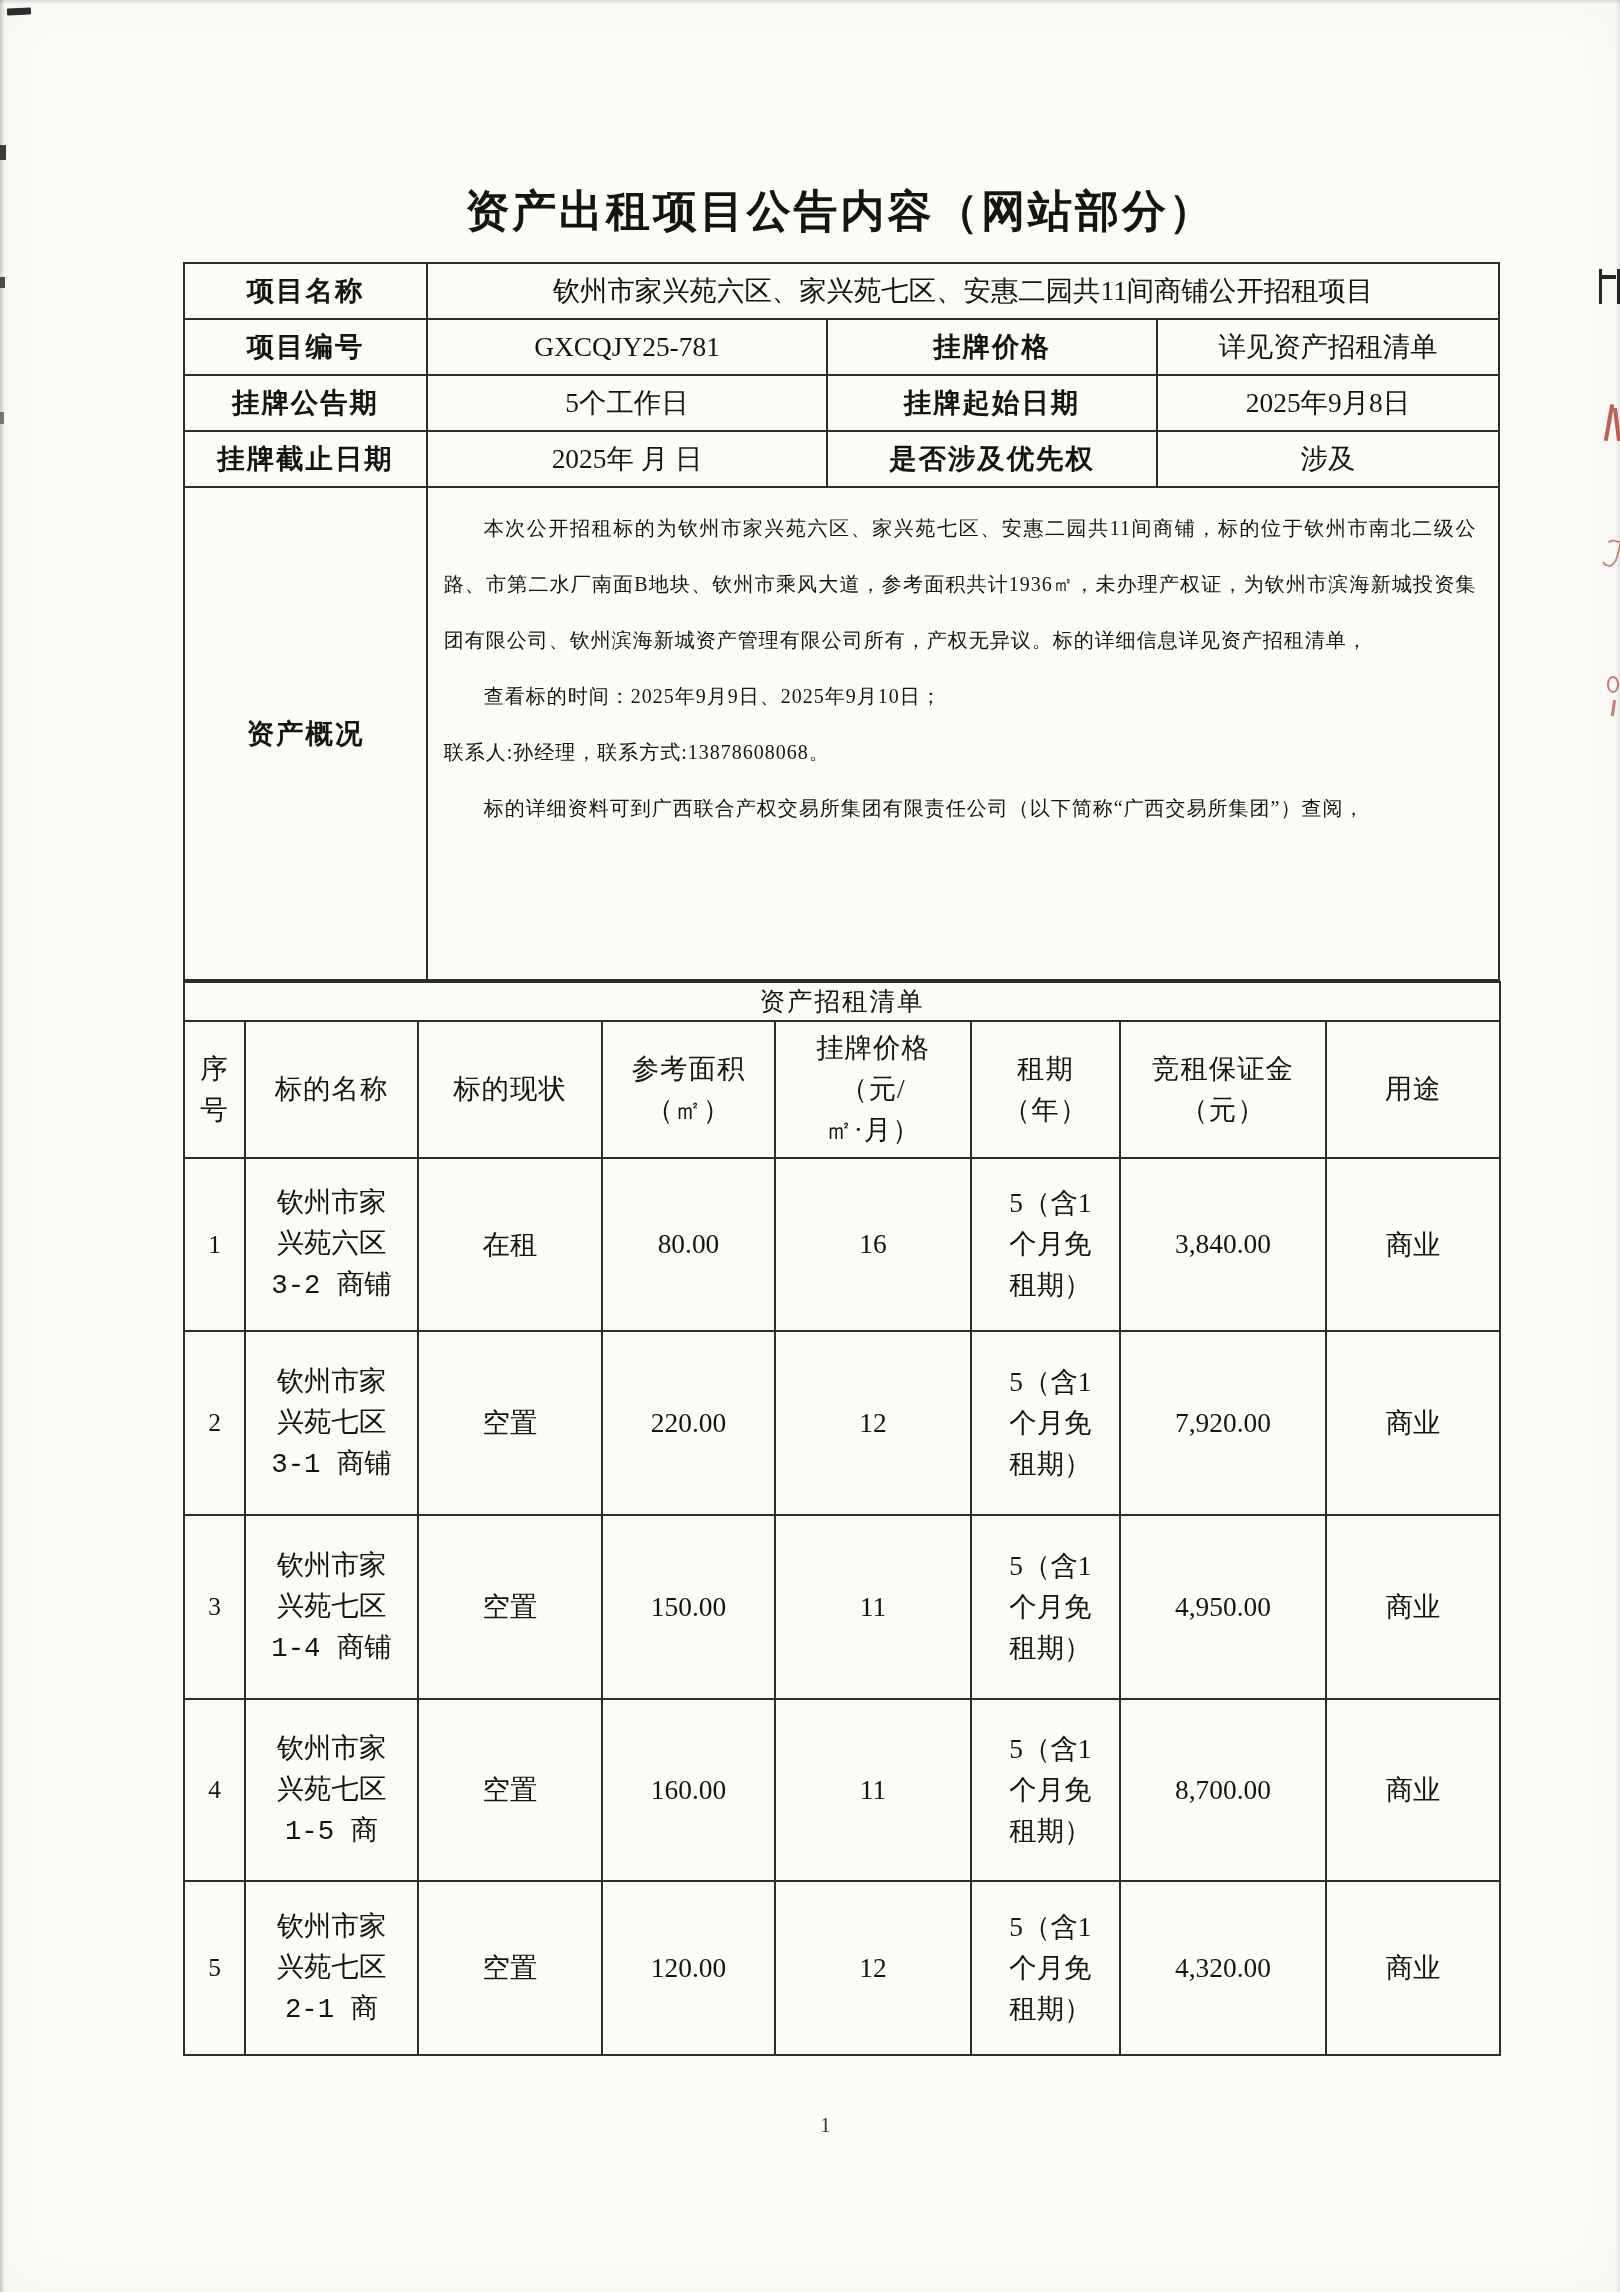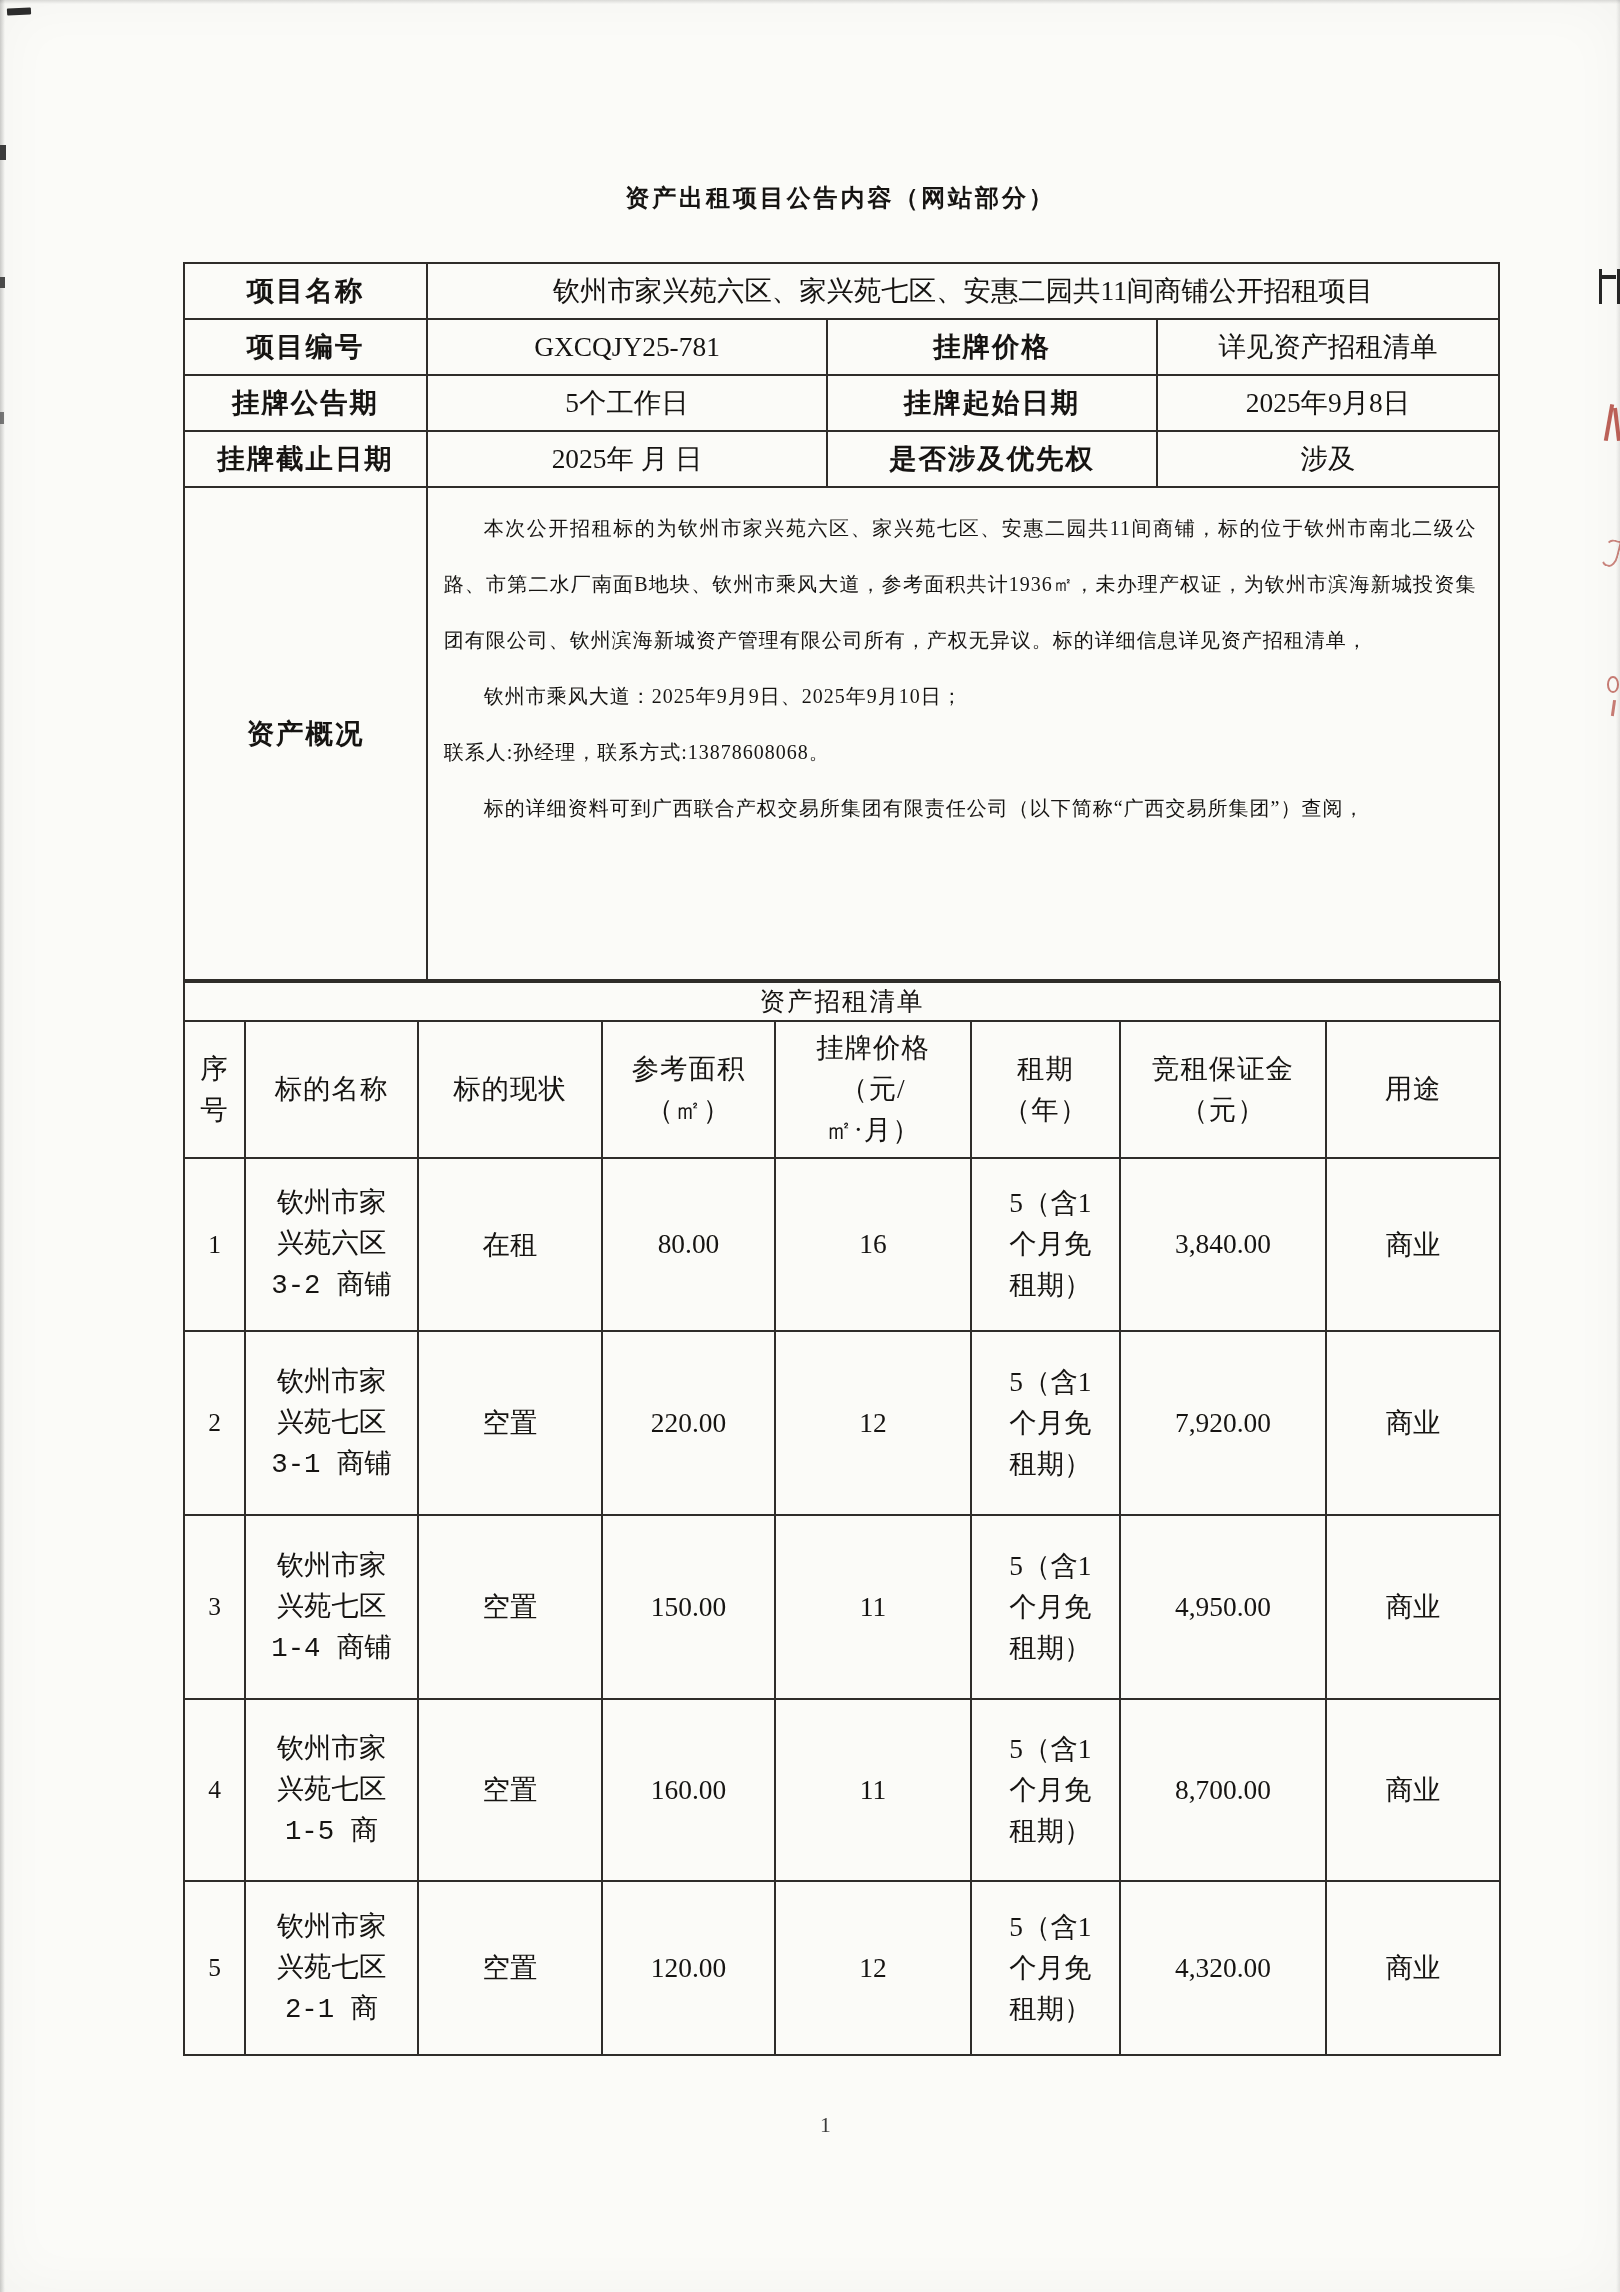--- a/index.html
+++ b/index.html
@@ -15,21 +15,21 @@
   
   .edge-left{position:absolute;left:0;top:0;width:4.9px;height:100%;
     background:linear-gradient(to right,rgba(40,40,40,.22),rgba(0,0,0,0));}
   .edge-top{position:absolute;left:0;top:0;width:100%;height:3.9px;
     background:linear-gradient(to bottom,rgba(40,40,40,.14),rgba(0,0,0,0));}
   .edge-right{position:absolute;right:0;top:0;width:3.9px;height:100%;
     background:linear-gradient(to left,rgba(40,40,40,.10),rgba(0,0,0,0));}
 
   .doc-title{
     position:absolute;left:183px;top:182px;width:1315px;
-    text-align:center;font-size:24px;font-weight:700;letter-spacing:2.9px;
+    text-align:center;font-size:44px;font-weight:700;letter-spacing:2.9px;
   }
 
   .tables{position:absolute;left:183px;top:262px;width:1315px;}
   table{border-collapse:collapse;table-layout:fixed;width:1315px;}
   td{
     border:2px solid #2f2d2a;
     text-align:center;vertical-align:middle;
     font-size:27.4px;padding:0 5.9px;
     overflow:hidden;
   }
@@ -121,21 +121,21 @@
       <tr class="r-info">
         <td class="lbl">挂牌截止日期</td>
         <td class="val">2025年  月  日</td>
         <td class="lbl">是否涉及优先权</td>
         <td class="val">涉及</td>
       </tr>
       <tr class="r-ov">
         <td class="lbl">资产概况</td>
         <td class="ov" colspan="3">
           <p class="ind">本次公开招租标的为钦州市家兴苑六区、家兴苑七区、安惠二园共11间商铺，标的位于钦州市南北二级公路、市第二水厂南面B地块、钦州市乘风大道，参考面积共计1936㎡，未办理产权证，为钦州市滨海新城投资集团有限公司、钦州滨海新城资产管理有限公司所有，产权无异议。标的详细信息详见资产招租清单，</p>
-          <p class="ind">钦州市乘风大道：2025年9月9日、2025年9月10日；</p>
+          <p class="ind">查看标的时间：2025年9月9日、2025年9月10日；</p>
           <p>联系人:孙经理，联系方式:13878608068。</p>
           <p class="ind">标的详细资料可到广西联合产权交易所集团有限责任公司（以下简称“广西交易所集团”）查阅，</p>
         </td>
       </tr>
       </tbody>
     </table>
 
     <table class="t2">
       <colgroup>
         <col style="width:61px">

